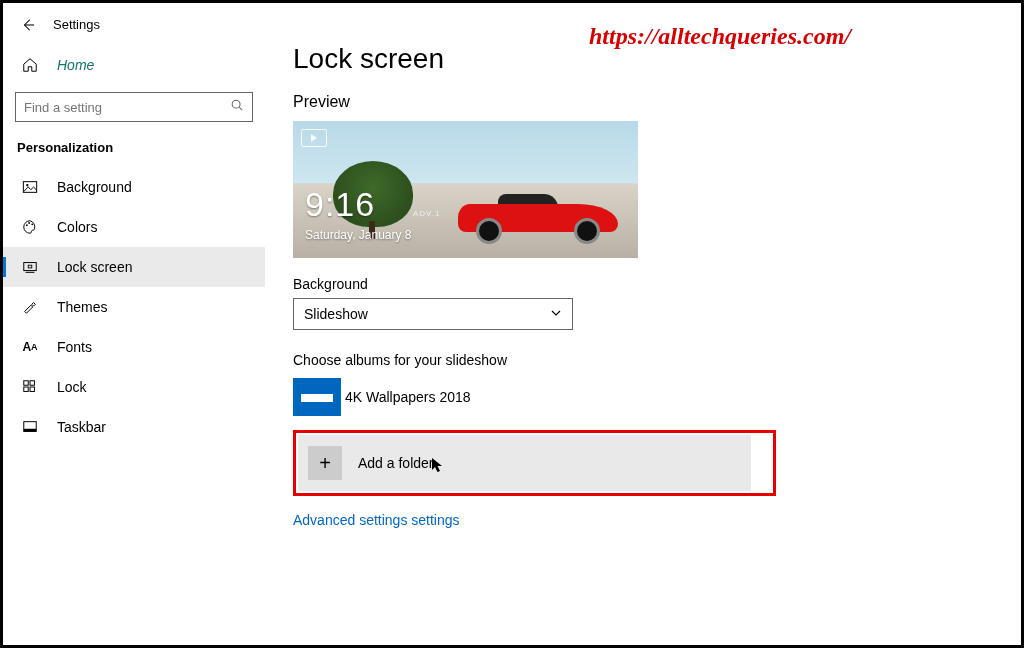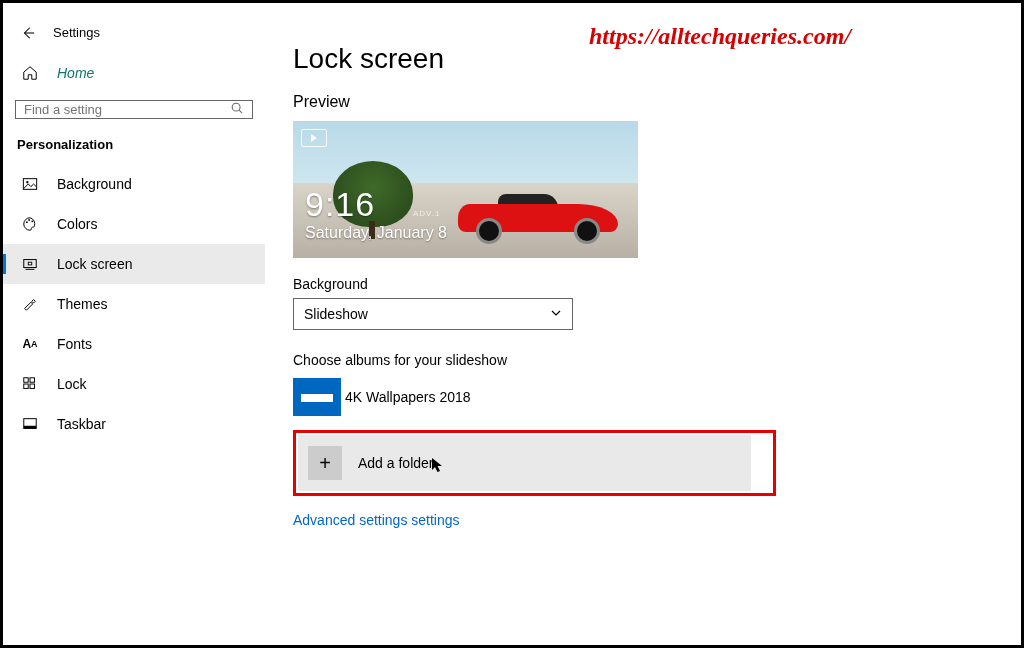--- a/index.html
+++ b/index.html
@@ -1,25 +1,25 @@
 <!DOCTYPE html>
 <html><head>
 <meta charset="utf-8">
 <style>
   * { margin: 0; padding: 0; box-sizing: border-box; font-family: "Segoe UI", Arial, sans-serif; }
   body { background: #fff; }
   .frame { border: 3px solid #000; width: 1024px; height: 648px; position: relative; overflow: hidden; background: #fff; }
   .watermark { position: absolute; top: 20px; right: 170px; font-family: Liberation Serif, serif; font-weight: bold; font-size: 24px; color: #d80000; font-style: italic; z-index: 100; }
   .sidebar { position: absolute; left: 0; top: 0; width: 262px; height: 100%; background: #fff; padding: 10px 0 0 0; }
-  .sb-header { display: flex; align-items: center; gap: 18px; padding: 4px 0 14px 18px; margin-top: 8px; }
+  .sb-header { display: flex; align-items: center; gap: 18px; padding: 4px 0 14px 18px; }
   .sb-back { width: 14px; height: 14px; display: inline-flex; align-items: center; justify-content: center; }
   .sb-title { font-size: 13px; color: #000; }
   .sb-home { display: flex; align-items: center; gap: 18px; padding: 10px 0 10px 18px; margin-bottom: 8px; }
   .sb-home-label { font-size: 14px; color: #0f766e; font-style: italic; }
-  .sb-search { margin: 0 12px 18px 12px; border: 1px solid #666; height: 19px; display: flex; align-items: center; padding: 0 8px; background: #fff; }
+  .sb-search { margin: 0 12px 18px 12px; border: 1px solid #666; height: 30px; display: flex; align-items: center; padding: 0 8px; background: #fff; }
   .sb-search input { border: none; outline: none; flex: 1; font-size: 13px; color: #999; background: transparent; }
   .sb-section { font-weight: 600; font-size: 13px; padding: 0 0 12px 14px; }
   .sb-item { display: flex; align-items: center; gap: 18px; padding: 11px 0 11px 18px; font-size: 14px; cursor: default; position: relative; }
   .sb-item.active::before { content: ""; position: absolute; left: 0; top: 10px; bottom: 10px; width: 3px; background: #0078d7; }
   .sb-item.active { background: #eaeaea; }
   .sb-icon { width: 18px; height: 18px; display: inline-flex; align-items: center; justify-content: center; color: #000; }
   .main { position: absolute; left: 290px; top: 0; right: 0; height: 100%; padding: 40px 40px 0 0; overflow: hidden; }
   .page-title { font-size: 28px; font-weight: 400; margin-bottom: 18px; }
   .section-label { font-size: 16px; font-weight: 400; margin-bottom: 10px; }
   .preview { width: 345px; height: 137px; position: relative; margin-bottom: 18px; background: linear-gradient(to bottom, #b9d9e8 0%, #cde6ef 45%, #d7d0c6 46%, #c9c2b6 100%); }
@@ -28,21 +28,21 @@
   .preview .trunk { position: absolute; left: 76px; top: 100px; width: 6px; height: 18px; background: #3b2a1a; }
   .preview .car { position: absolute; right: 20px; bottom: 14px; width: 160px; height: 52px; }
   .preview .car .body { position: absolute; left: 0; bottom: 12px; width: 160px; height: 28px; background: #d11; border-radius: 12px 40px 8px 8px / 14px 20px 8px 8px; }
   .preview .car .cabin { position: absolute; left: 40px; bottom: 34px; width: 60px; height: 16px; background: #222; border-radius: 8px 14px 0 0; }
   .preview .car .w1, .preview .car .w2 { position: absolute; bottom: 0; width: 26px; height: 26px; background: #111; border-radius: 50%; border: 3px solid #888; }
   .preview .car .w1 { left: 18px; }
   .preview .car .w2 { right: 18px; }
   .preview .slideshow-badge { position: absolute; top: 8px; left: 8px; width: 26px; height: 18px; border: 1px solid rgba(255,255,255,.85); border-radius: 2px; display: flex; align-items: center; justify-content: center; }
   .preview .slideshow-badge::after { content: ""; border-left: 6px solid rgba(255,255,255,.9); border-top: 4px solid transparent; border-bottom: 4px solid transparent; }
   .preview .time { position: absolute; left: 12px; bottom: 34px; color: #fff; font-size: 34px; font-weight: 300; text-shadow: 0 1px 2px rgba(0,0,0,.4); letter-spacing: 1px; }
-  .preview .date { position: absolute; left: 12px; bottom: 16px; color: #fff; font-size: 16px; text-shadow: 0 1px 2px rgba(0,0,0,.4); }
+  .preview .date { position: absolute; left: 12px; bottom: 16px; color: #fff; font-size: 12px; text-shadow: 0 1px 2px rgba(0,0,0,.4); }
   .preview .logo { position: absolute; left: 120px; bottom: 40px; color: rgba(255,255,255,.7); font-size: 8px; letter-spacing: 1px; }
   .bg-label { font-size: 14px; margin-bottom: 6px; }
   .dropdown { width: 280px; height: 32px; border: 1px solid #666; display: flex; align-items: center; justify-content: space-between; padding: 0 10px; font-size: 14px; margin-bottom: 22px; }
   .choose-label { font-size: 14px; margin-bottom: 10px; }
   .album-row { display: flex; align-items: center; gap: 4px; margin-bottom: 14px; }
   .album-thumb { width: 48px; height: 38px; background: #0067c0; position: relative; }
   .album-thumb::after { content: ""; position: absolute; left: 8px; right: 8px; top: 16px; height: 8px; background: #fff; }
   .album-name { font-size: 14px; }
   .addfolder-wrap { border: 3px solid #e60000; padding: 2px; margin-bottom: 16px; width: 483px; }
   .addfolder { background: #e9e9e9; height: 56px; display: flex; align-items: center; gap: 16px; padding: 0 10px; position: relative; width: 453px; }

